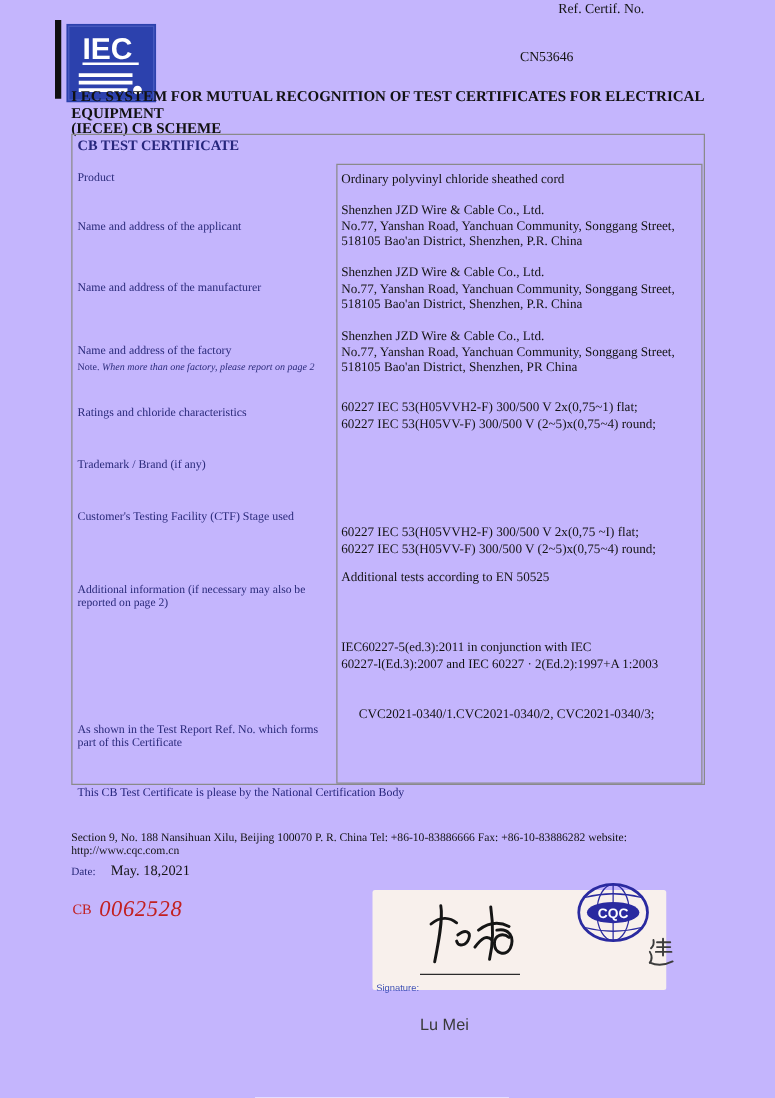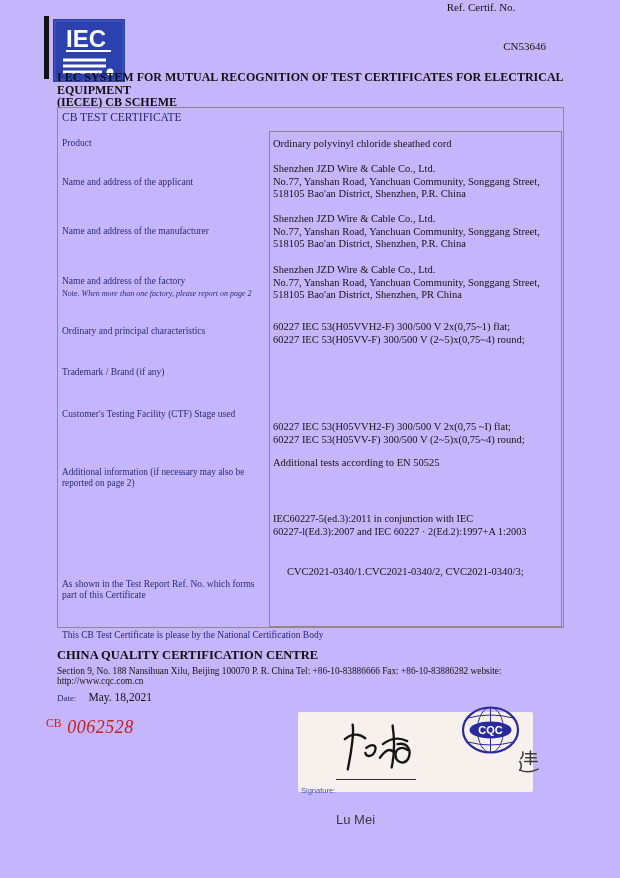--- a/index.html
+++ b/index.html
@@ -4,29 +4,29 @@
 <style>
   html,body{margin:0;padding:0;background:#ffffff;}
   .page{position:relative;width:620px;height:878px;background:#c4b5fd;
         font-family:"Liberation Serif", serif;color:#141414;overflow:hidden;}
 
   
   .iec-bar{position:absolute;left:44px;top:16px;width:5px;height:63px;background:#101010;}
   .iec-logo{position:absolute;left:53px;top:19px;width:72px;height:63px;}
   .ref-label{position:absolute;left:416px;top:1px;width:130px;text-align:center;
              font-size:11px;color:#141414;}
-  .ref-no{position:absolute;left:416px;top:40px;width:130px;text-align:right;
+  .ref-no{position:absolute;left:416px;top:40px;width:130px;text-align:left;
           font-size:11px;color:#141414;}
   .scheme-title{position:absolute;left:57px;top:71px;width:507px;
                 font-size:12px;font-weight:bold;line-height:12.5px;color:#111;}
 
   
   .cert-box{position:absolute;left:57px;top:107px;width:505px;height:519px;
             border:1px solid #8a8a8a;}
-  .cert-title{position:absolute;left:4px;top:3px;font-size:11.5px;font-weight:normal;
+  .cert-title{position:absolute;left:4px;top:3px;font-size:11.5px;font-weight:bold;
               color:#26267c;}
   .lbl{position:absolute;left:4px;width:206px;font-size:9.5px;line-height:11px;color:#2a2a7a;}
   .note-line{position:absolute;left:4px;width:206px;font-size:8px;color:#2a2a7a;}
   .note-italic{font-style:italic;margin-left:2px;}
   .l0{top:30px}.l1{top:69px}.l2{top:118px}.l3{top:168px}.n3{top:181px}
   .l4{top:218px}.l5{top:259px}.l6{top:301px}.l7{top:322px}
   .l8{top:359px;width:215px;font-size:9.3px}.l9{top:429px}.l10{top:471px}
 
   .value-box{position:absolute;left:211px;top:23px;width:291px;height:494px;
              border:1px solid #8a8a8a;}
@@ -36,21 +36,21 @@
   .v7{top:313px}.v8{top:349px}.v9{top:405px;font-size:10.3px}.v10{top:458px;padding-left:14px}
 
   .issued-note{position:absolute;left:62px;top:630px;font-size:9.5px;color:#26267c;}
 
   
   .org-name{position:absolute;left:57px;top:648px;font-size:12.5px;font-weight:bold;color:#101010;}
   .org-contact{position:absolute;left:57px;top:666px;width:515px;font-size:9.3px;color:#141414;}
   .date-row{position:absolute;left:57px;top:691px;display:flex;align-items:baseline;gap:12px;}
   .date-label{font-size:9px;color:#2a2a7a;}
   .date-value{font-size:11.5px;color:#141414;}
-  .cb-row{position:absolute;left:46px;top:717px;display:flex;align-items:flex-start;gap:6px;color:#c22020;}
+  .cb-row{position:absolute;left:58px;top:717px;display:flex;align-items:center;gap:6px;color:#c22020;}
   .cb-prefix{font-size:11.5px;}
   .cb-number{font-size:18px;letter-spacing:0.5px;font-style:italic;}
 
   .stamp-area{position:absolute;left:298px;top:712px;width:235px;height:80px;
               background:#f8f0ec;border-radius:2px;}
   .handwriting{position:absolute;left:338px;top:716px;width:78px;height:62px;}
   .sig-label{position:absolute;left:301px;top:786px;font-family:"Liberation Sans",sans-serif;
              font-size:7.5px;color:#3f51b5;}
   .sig-line{position:absolute;left:336px;top:779px;width:80px;border-top:1.3px solid #2b2b2b;}
   .sig-name{position:absolute;left:336px;top:812px;width:80px;text-align:left;
@@ -86,21 +86,21 @@
   <div class="cert-box">
     <div class="cert-title">CB TEST CERTIFICATE</div>
 
     <div class="lbl l0">Product</div>
     <div class="lbl l1">Name and address of the applicant</div>
     <div class="lbl l2">Name and address of the manufacturer</div>
     <div class="lbl l3">Name and address of the factory</div>
     <div class="note-line n3">
       <span>Note.</span><span class="note-italic">When more than one factory, please report on page 2</span>
     </div>
-    <div class="lbl l4">Ordinary and principal characteristics</div>
+    <div class="lbl l4">Ratings and chloride characteristics</div>
     <div class="lbl l5">Trademark / Brand (if any)</div>
     <div class="lbl l6">Customer's Testing Facility (CTF) Stage used</div>
     <div class="lbl l8">Additional information (if necessary may also be reported on page 2)</div>
     <div class="lbl l10">As shown in the Test Report Ref. No. which forms part of this Certificate</div>
 
     <div class="value-box"></div>
 
     <div class="val v0">Ordinary polyvinyl chloride sheathed cord</div>
     <div class="val v1">Shenzhen JZD Wire &amp; Cable Co., Ltd.
 No.77, Yanshan Road, Yanchuan Community, Songgang Street,
@@ -116,21 +116,20 @@
     <div class="val v7">60227 IEC 53(H05VVH2-F) 300/500 V 2x(0,75 ~I) flat;
 60227 IEC 53(H05VV-F) 300/500 V (2~5)x(0,75~4) round;</div>
     <div class="val v8">Additional tests according to EN 50525</div>
     <div class="val v9">IEC60227-5(ed.3):2011 in conjunction with IEC
 60227-l(Ed.3):2007 and IEC 60227 · 2(Ed.2):1997+A 1:2003</div>
     <div class="val v10">CVC2021-0340/1.CVC2021-0340/2, CVC2021-0340/3;</div>
   </div>
 
   <div class="issued-note">This CB Test Certificate is please by the National Certification Body</div>
 
-  <div class="org-name">CHINA QUALITY CERTIFICATION CENTRE</div>
   <div class="org-contact">Section 9, No. 188 Nansihuan Xilu, Beijing 100070 P. R. China Tel: +86-10-83886666 Fax: +86-10-83886282 website: http://www.cqc.com.cn</div>
 
   <div class="date-row">
     <span class="date-label">Date:</span>
     <span class="date-value">May. 18,2021</span>
   </div>
 
   <div class="cb-row">
     <span class="cb-prefix">CB</span>
     <span class="cb-number">0062528</span>

